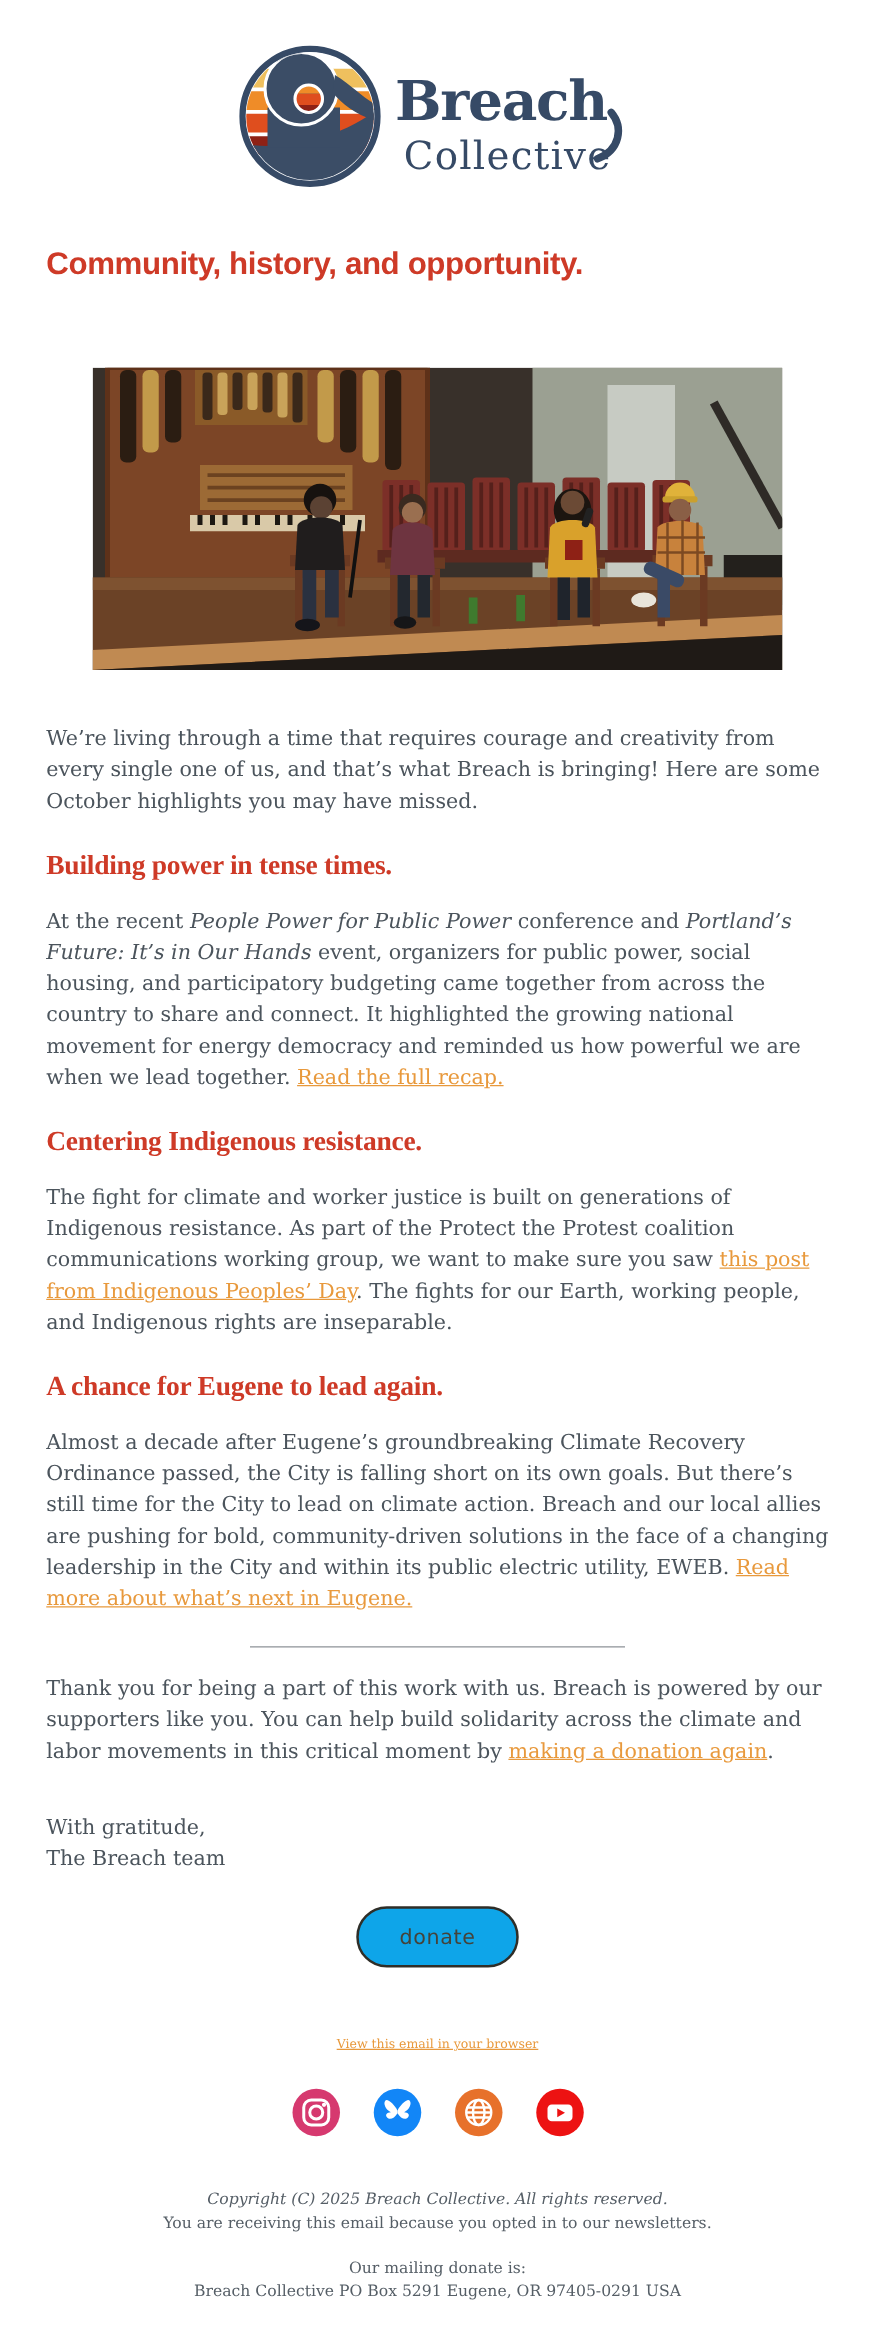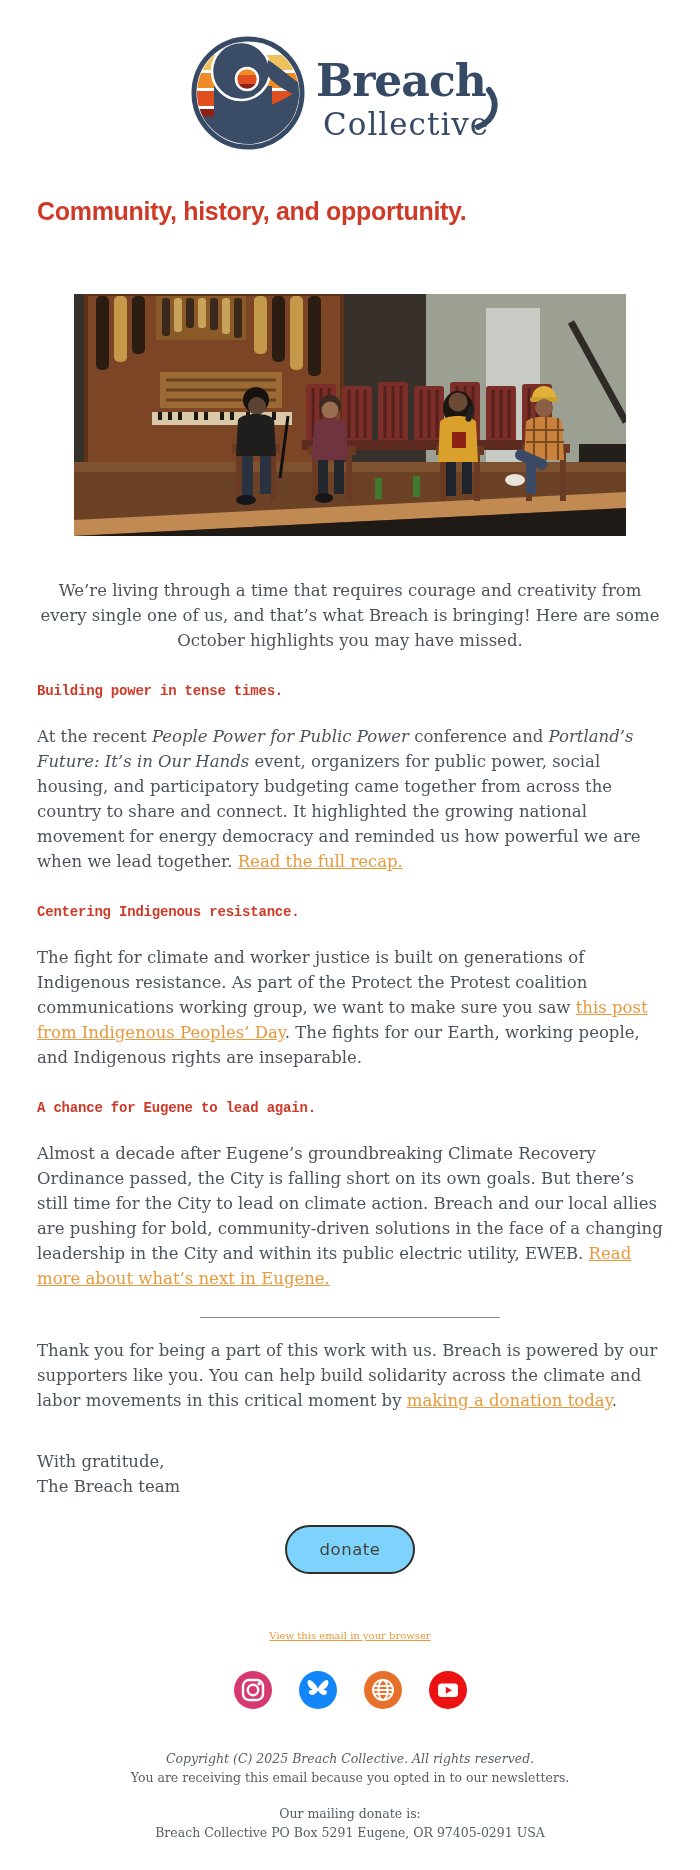--- a/index.html
+++ b/index.html
@@ -15,34 +15,34 @@
   h1.headline{
     font-family:"Liberation Sans","DejaVu Sans",sans-serif;
     font-weight:bold;font-size:25px;line-height:30px;
     color:#ce3a27;margin:44px 0 0;letter-spacing:-0.3px;
   }
   
   .photo{width:552px;height:242px;margin:68px auto 0;overflow:hidden;}
   .photo svg{display:block;}
   
   p.copy{font-size:16.5px;line-height:25px;margin:20px 0 0;}
-  p.copy.first{margin-top:42px;text-align:center;}
+  p.copy.first{margin-top:42px;}
   h2.section-heading{
-    font-family:Liberation Mono, monospace;
-    font-weight:bold;font-size:14px;line-height:25px;
+    font-family:Liberation Serif, serif;
+    font-weight:bold;font-size:22px;line-height:25px;
     color:#ce3a27;margin:26px 0 0;letter-spacing:-0.2px;
   }
   .seg-link{color:#e8993c;text-decoration:underline;cursor:pointer;}
   .seg-italic{font-style:italic;}
   hr.divider{width:300px;border:none;border-top:1px solid #8d9298;margin:26px auto 0;}
   .signoff{font-size:16.5px;line-height:25px;margin-top:36px;}
   
   .donate-row{display:flex;justify-content:center;margin-top:26px;}
   .donate-btn{
-    background:#7dd3fc;border:2px solid #2f2e28;border-radius:27px;
+    background:#0ea5e9;border:2px solid #2f2e28;border-radius:27px;
     padding:13px 33px;font-family:"DejaVu Sans","Liberation Sans",sans-serif;
     font-size:16.5px;color:#44433a;letter-spacing:0.5px;cursor:pointer;
   }
   
   .view-row{text-align:center;margin-top:56px;font-size:10px;}
   .view-link{color:#e8993c;text-decoration:underline;cursor:pointer;}
   .social-row{display:flex;justify-content:center;gap:27px;margin-top:30px;}
   .social{
     width:38px;height:38px;border-radius:50%;
     display:flex;align-items:center;justify-content:center;cursor:pointer;
@@ -246,21 +246,21 @@
   <p class="copy"><span>At the recent </span><span class="seg-italic">People Power for Public Power</span><span> conference and </span><span class="seg-italic">Portland’s Future: It’s in Our Hands</span><span> event, organizers for public power, social housing, and participatory budgeting came together from across the country to share and connect. It highlighted the growing national movement for energy democracy and reminded us how powerful we are when we lead together. </span><a href="#" class="seg-link">Read the full recap.</a></p>
 
   <h2 class="section-heading">Centering Indigenous resistance.</h2>
   <p class="copy"><span>The fight for climate and worker justice is built on generations of Indigenous resistance. As part of the Protect the Protest coalition communications working group, we want to make sure you saw </span><a href="#" class="seg-link">this post from Indigenous Peoples’ Day</a><span>. The fights for our Earth, working people, and Indigenous rights are inseparable.</span></p>
 
   <h2 class="section-heading">A chance for Eugene to lead again.</h2>
   <p class="copy"><span>Almost a decade after Eugene’s groundbreaking Climate Recovery Ordinance passed, the City is falling short on its own goals. But there’s still time for the City to lead on climate action. Breach and our local allies are pushing for bold, community-driven solutions in the face of a changing leadership in the City and within its public electric utility, EWEB. </span><a href="#" class="seg-link">Read more about what’s next in Eugene.</a></p>
 
   <hr class="divider">
 
-  <p class="copy"><span>Thank you for being a part of this work with us. Breach is powered by our supporters like you. You can help build solidarity across the climate and labor movements in this critical moment by </span><a href="#" class="seg-link">making a donation today</a><span>.</span></p>
+  <p class="copy"><span>Thank you for being a part of this work with us. Breach is powered by our supporters like you. You can help build solidarity across the climate and labor movements in this critical moment by </span><a href="#" class="seg-link">making a donation again</a><span>.</span></p>
 
   <div class="signoff">
     <div>With gratitude,</div>
     <div>The Breach team</div>
   </div>
 
   <div class="donate-row">
     <button class="donate-btn">donate</button>
   </div>
 

